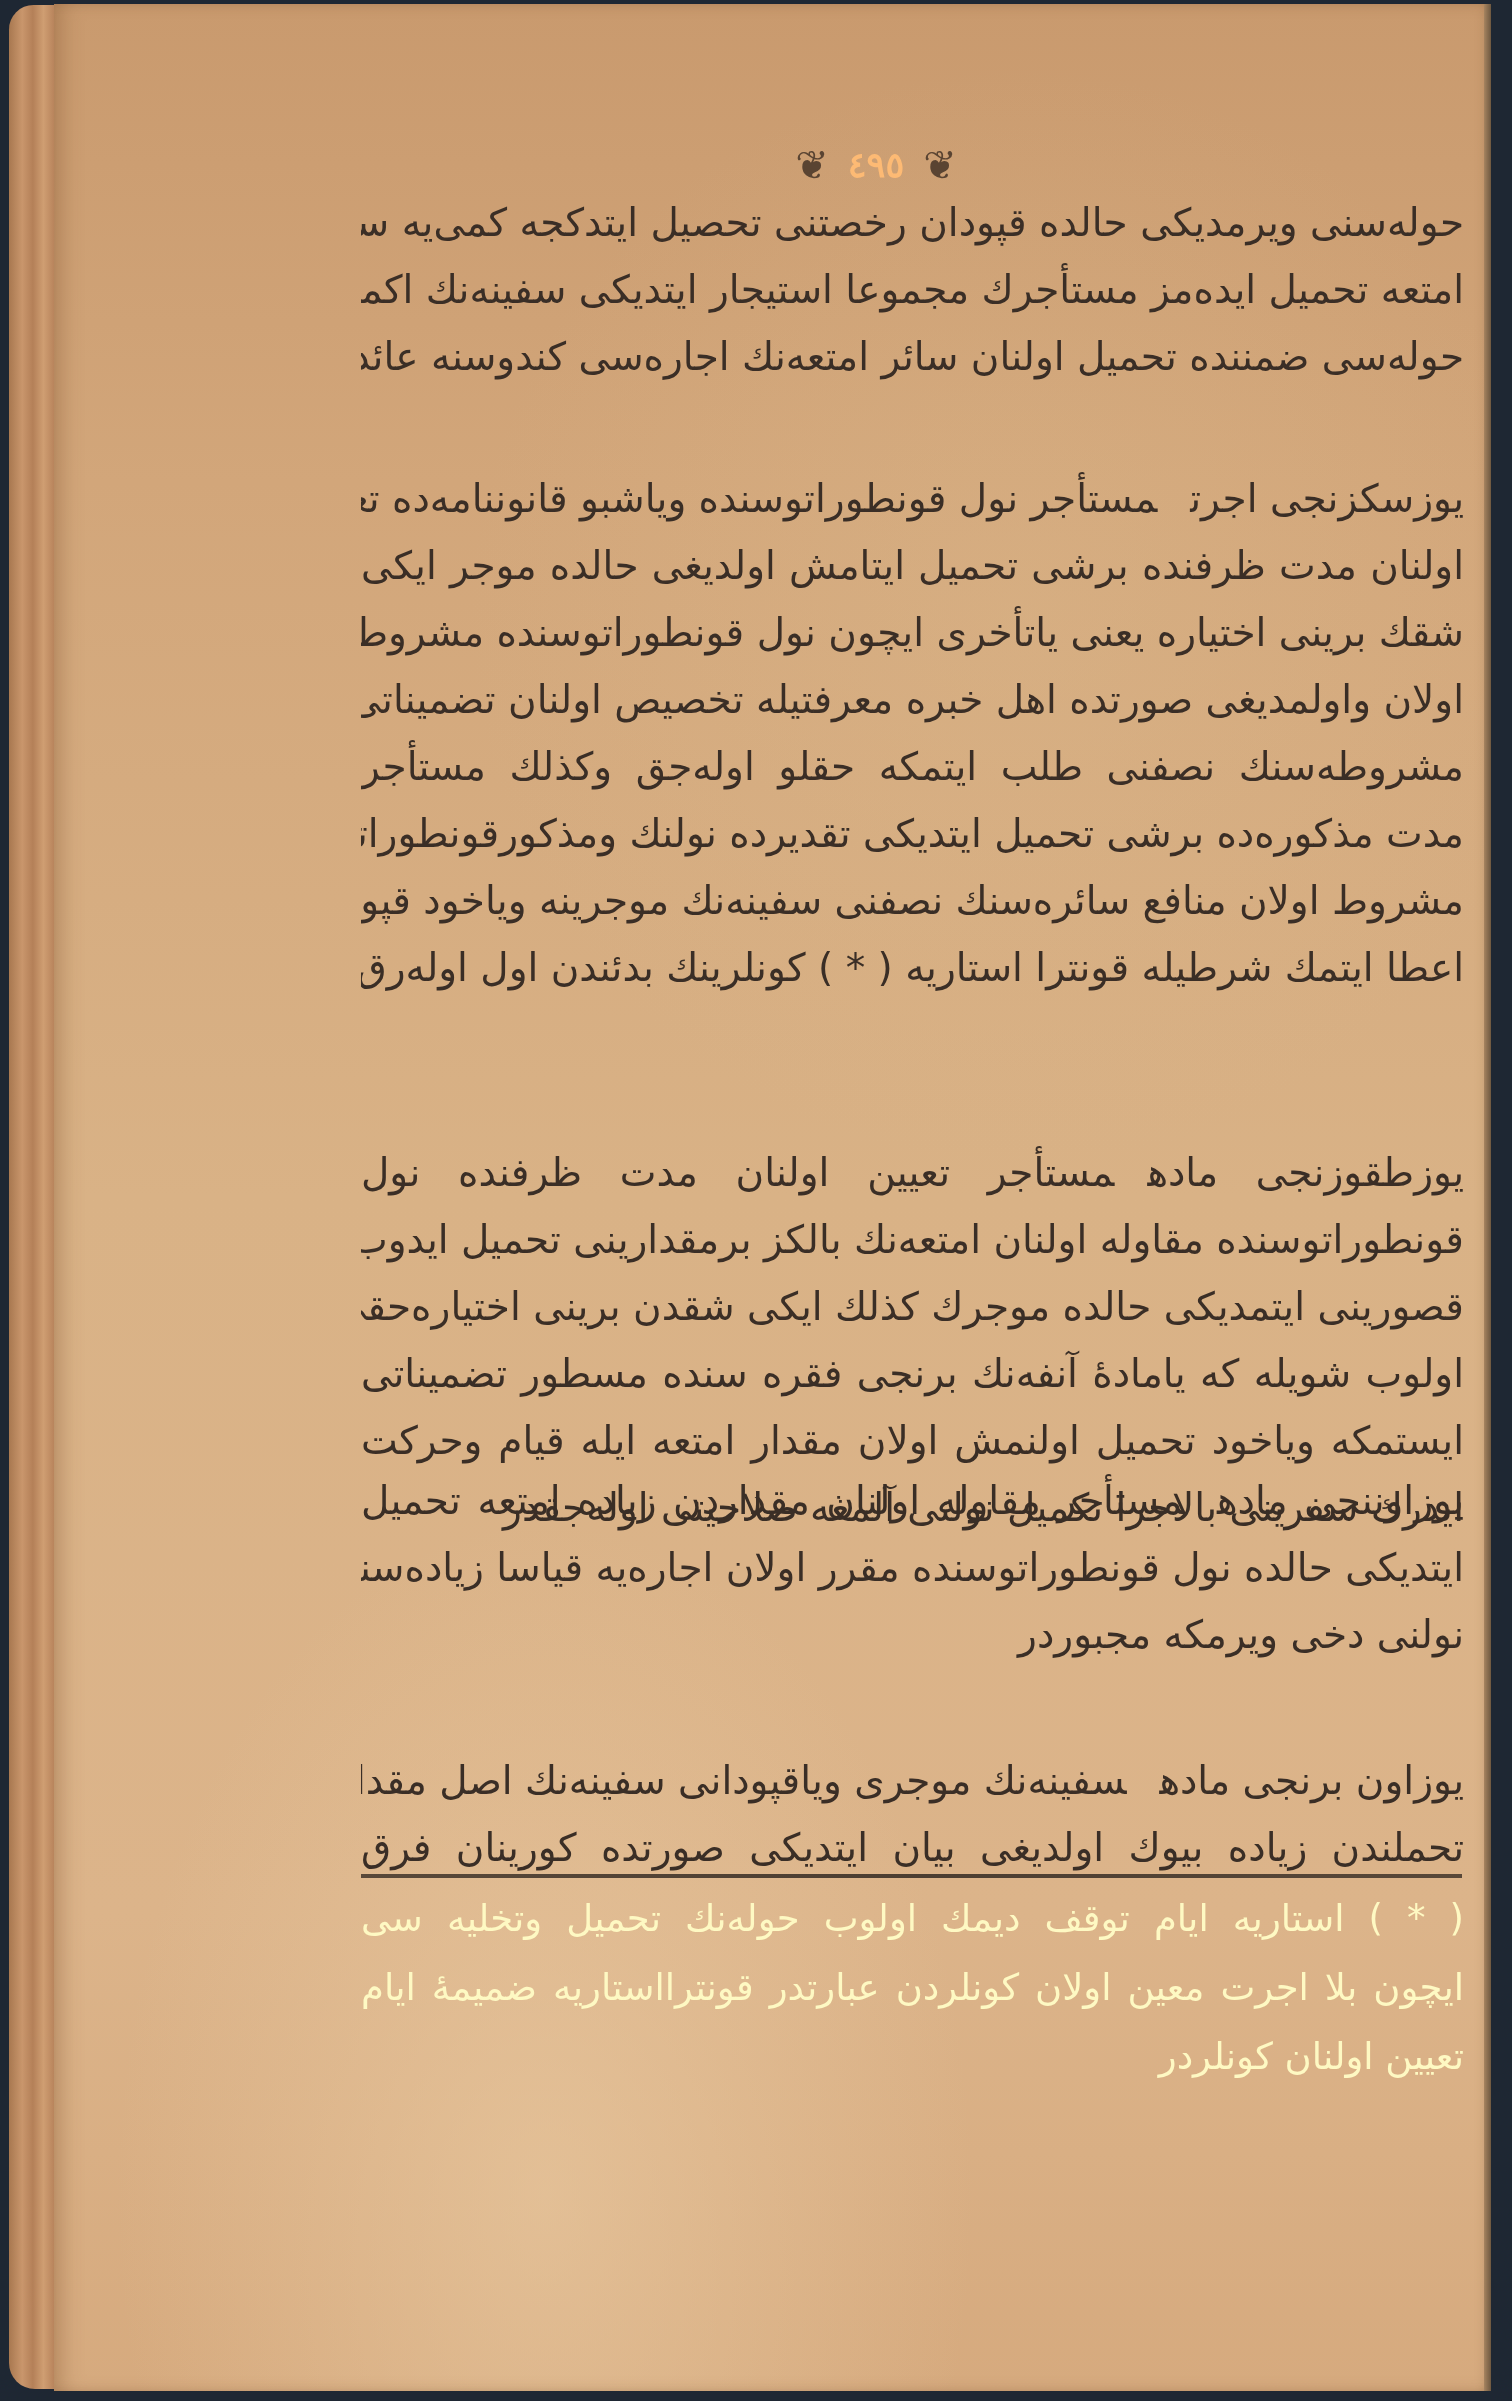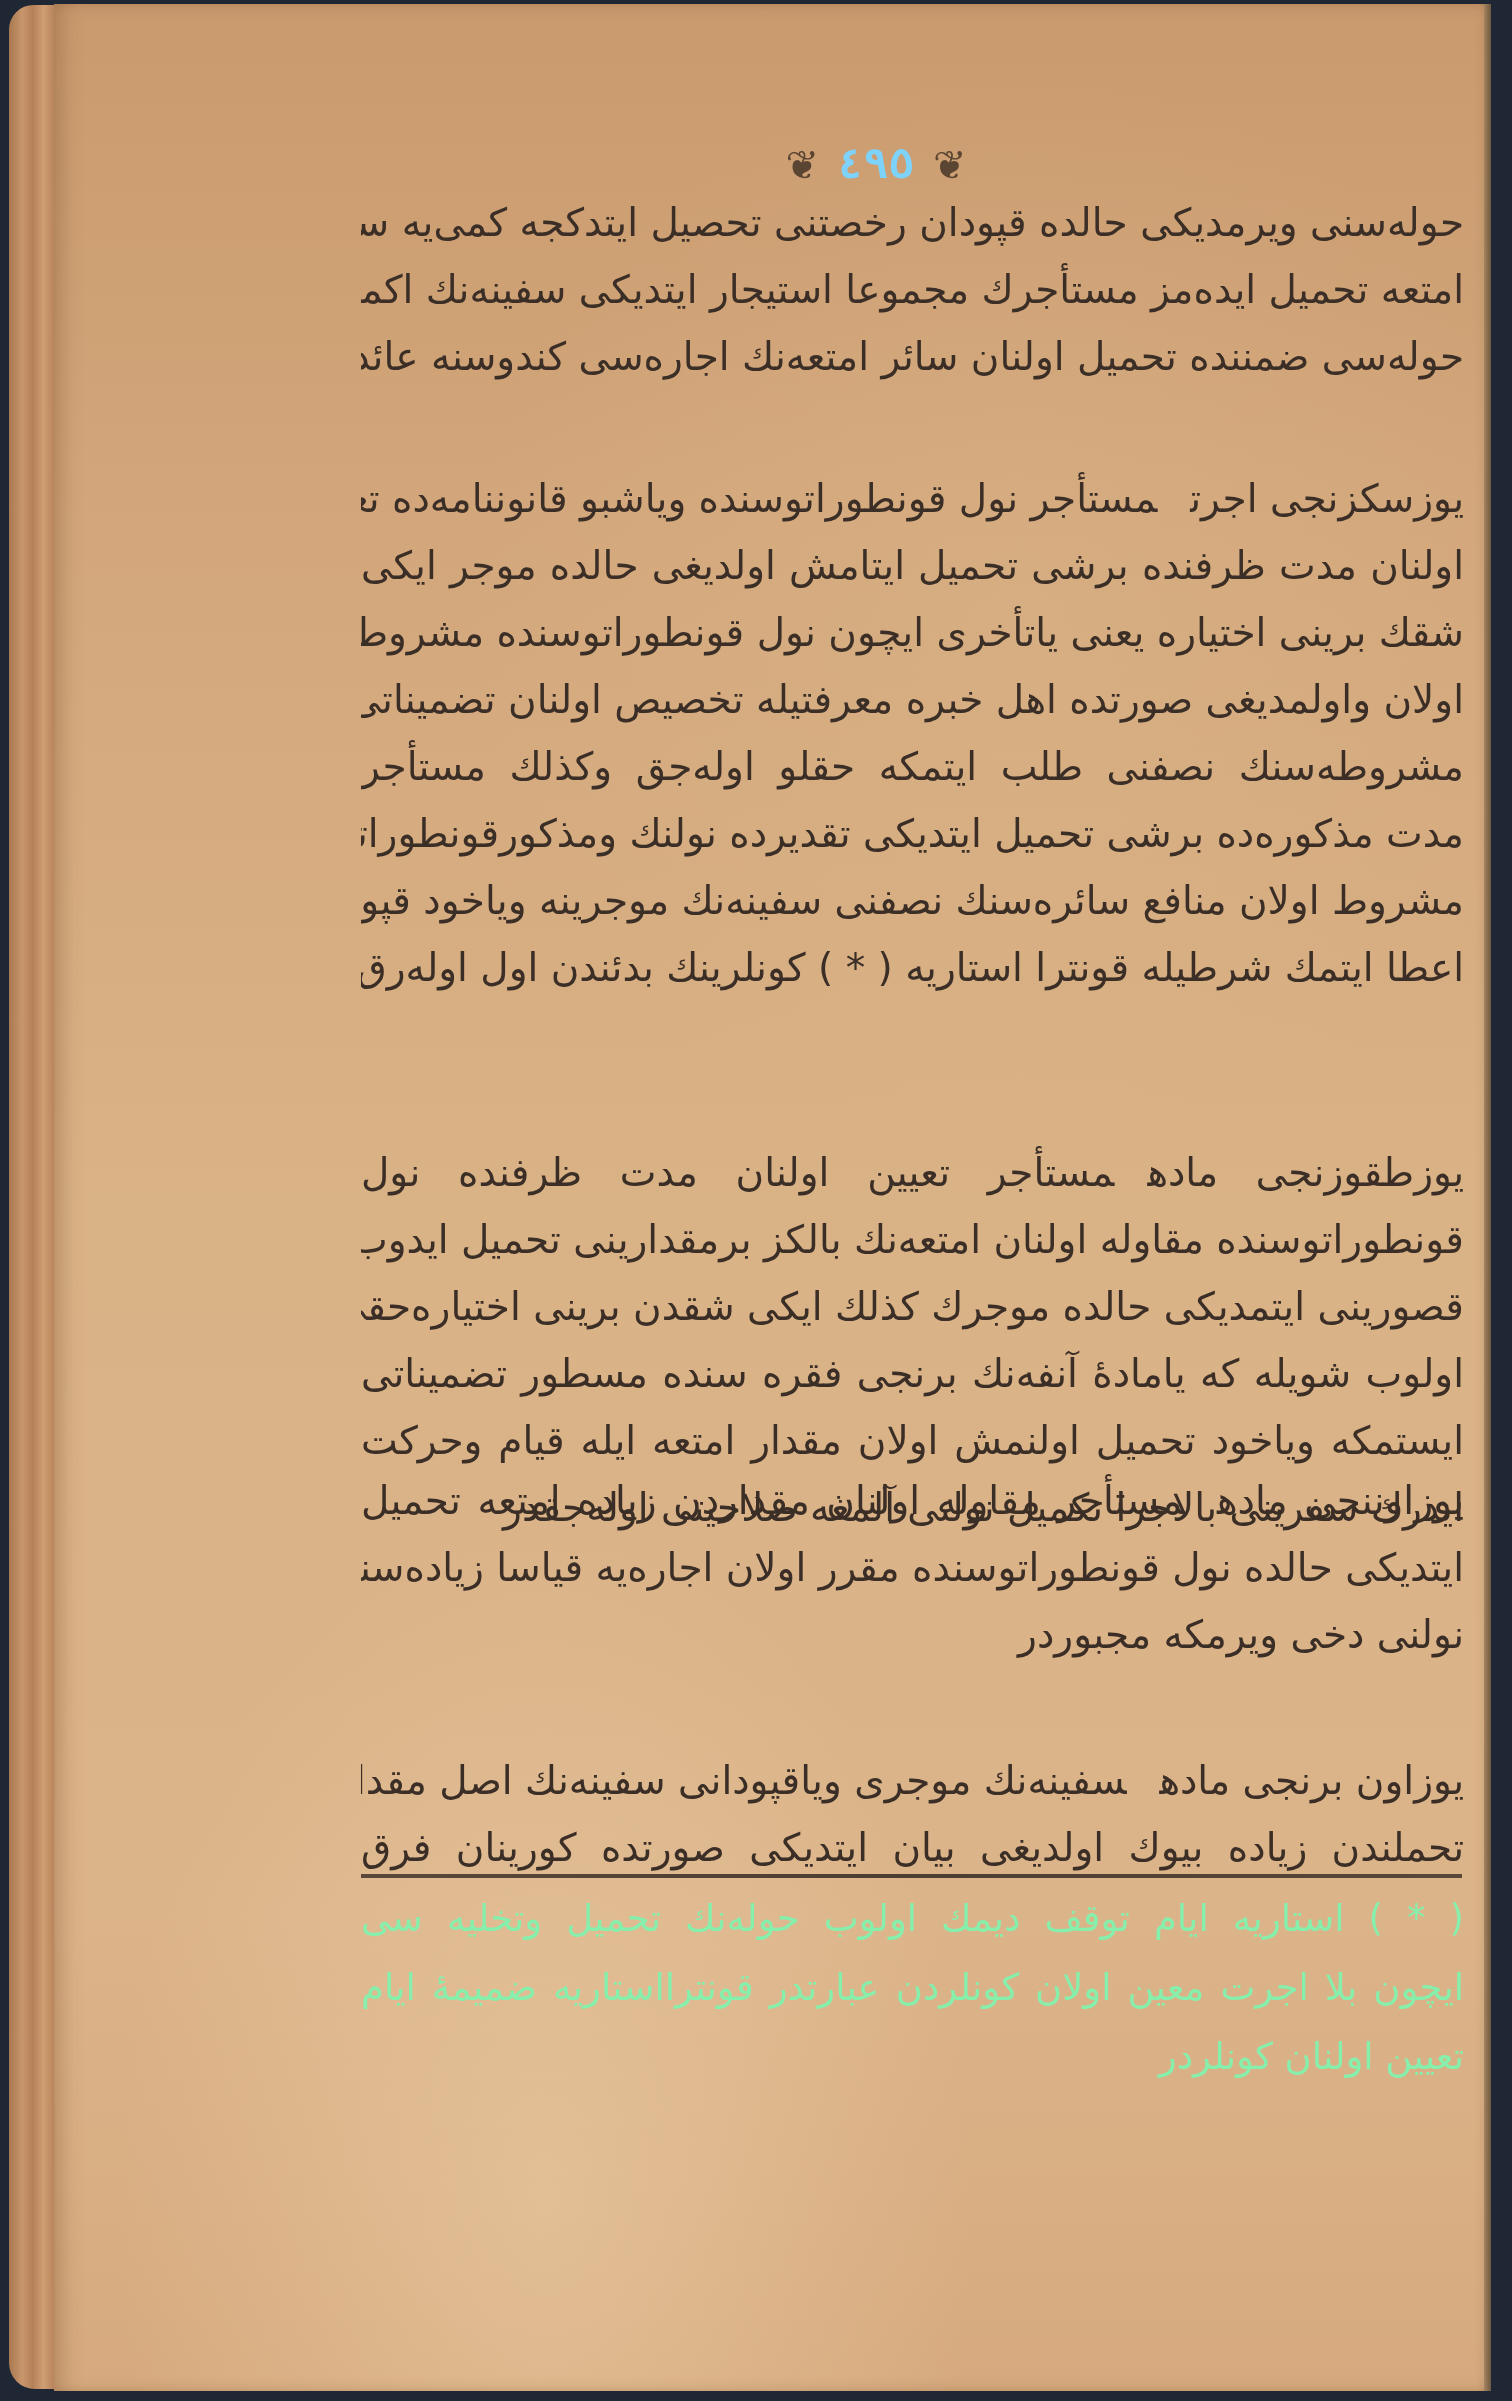--- a/index.html
+++ b/index.html
@@ -48,24 +48,24 @@
       gap: 19px;
       color: #4a3a2c;
     }
     .ornament {
       font-family: "DejaVu Serif", serif;
       font-size: 40px;
       line-height: 1;
       color: #5a4432;
     }
     .page-number {
-      font-family: Liberation Mono, monospace;
-      font-size: 42px;
+      font-family: Liberation Serif, serif;
+      font-size: 35px;
       font-weight: bold;
-      color: #7dd3fc;
+      color: #fdba74;
       direction: rtl;
     }
     .text-block {
       position: absolute;
       left: 361px;
       width: 1103px;
       direction: rtl;
       text-align: justify;
       text-align-last: right;
       font-family: "DejaVu Sans", sans-serif;
@@ -92,21 +92,21 @@
       width: 1101px; height: 4.4px;
       background: linear-gradient(90deg, #4a3c30 0%, #3c3128 50%, #4a3c30 100%);
       opacity: 0.9;
     }
     .footnote {
       position: absolute;
       left: 361px; top: 1884px;
       width: 1103px;
       direction: rtl;
       font-family: "DejaVu Sans", sans-serif;
-      color: #86efac;
+      color: #fef9c3;
     }
     .footnote .line { font-size: 37px; height: 69px; line-height: 69px; }
   </style>
 </head>
 <body>
 
 <div class="scan">
   <div class="book-edge"></div>
   <div class="page">
     <div class="page-right-edge"></div>

